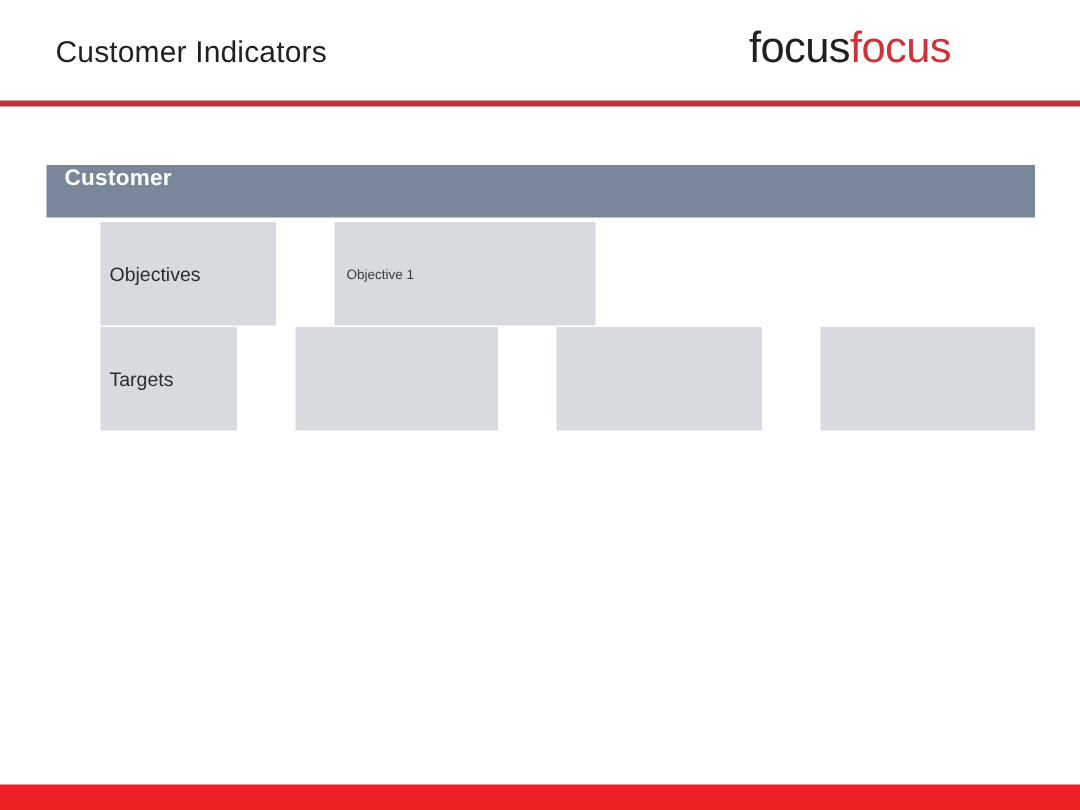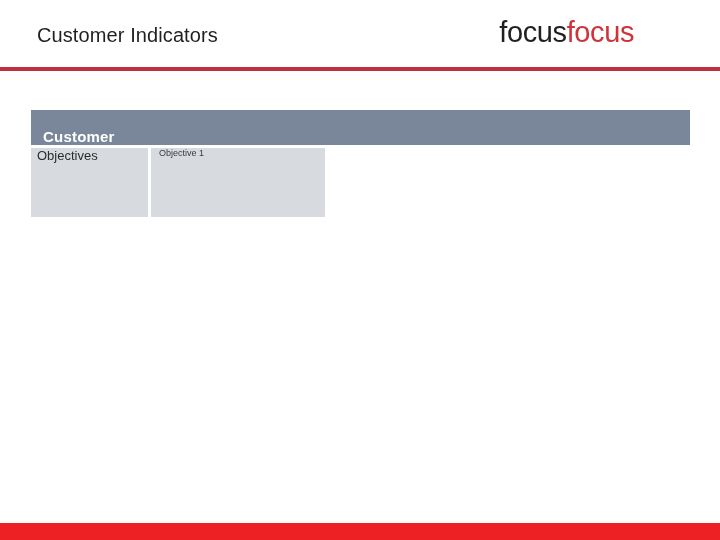--- a/index.html
+++ b/index.html
@@ -57,21 +57,21 @@
   .scorecard {
     position: absolute;
     left: 31px;
     top: 110px;
     width: 659px;
   }
   .sc-band {
     height: 35px;
     background: #7a879b;
     display: flex;
-    align-items: flex-end;
+    align-items: flex-start;
   }
   .sc-band-label {
     color: #ffffff;
     font-size: 15px;
     font-weight: bold;
     padding-left: 12px;
     letter-spacing: 0.2px;
   }
 
   .sc-rows {
@@ -79,21 +79,22 @@
   }
   .sc-row {
     display: flex;
     height: 69px;
     margin-bottom: 1px;
   }
   .sc-cell {
     height: 100%;
     box-sizing: border-box;
     display: flex;
-    align-items: flex-start;
+    align-items: center;
+    margin-left: 36px;
   }
   .sc-cell.label {
     width: 117px;
     margin-right: 3px;
     padding-left: 6px;
   }
   .sc-cell.c1 {
     width: 174px;
     margin-right: 3px;
     padding-left: 8px;
@@ -154,18 +155,32 @@
     <div class="sc-row row-dark">
       <div class="sc-cell label">
         <span class="row-label-text">Objectives</span>
       </div>
       <div class="sc-cell c1">
         <span class="col-head-text">Objective 1</span>
       </div>
     </div>
 
 
+    <div class="sc-row row-dark">
+      <div class="sc-cell label">
+        <span class="row-label-text">Targets</span>
+      </div>
+      <div class="sc-cell c1">
+        <span class="col-head-text"></span>
+      </div>
+      <div class="sc-cell c2">
+        <span class="col-head-text"></span>
+      </div>
+      <div class="sc-cell c3">
+        <span class="col-head-text"></span>
+      </div>
+    </div>
 
 
   </div>
 </div>
 
 <div class="footer-bar"></div>
 
 </body></html>

